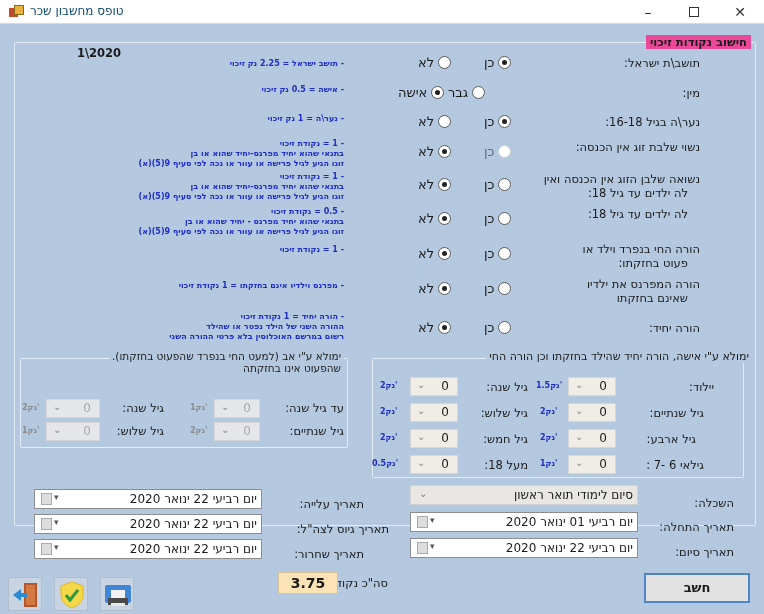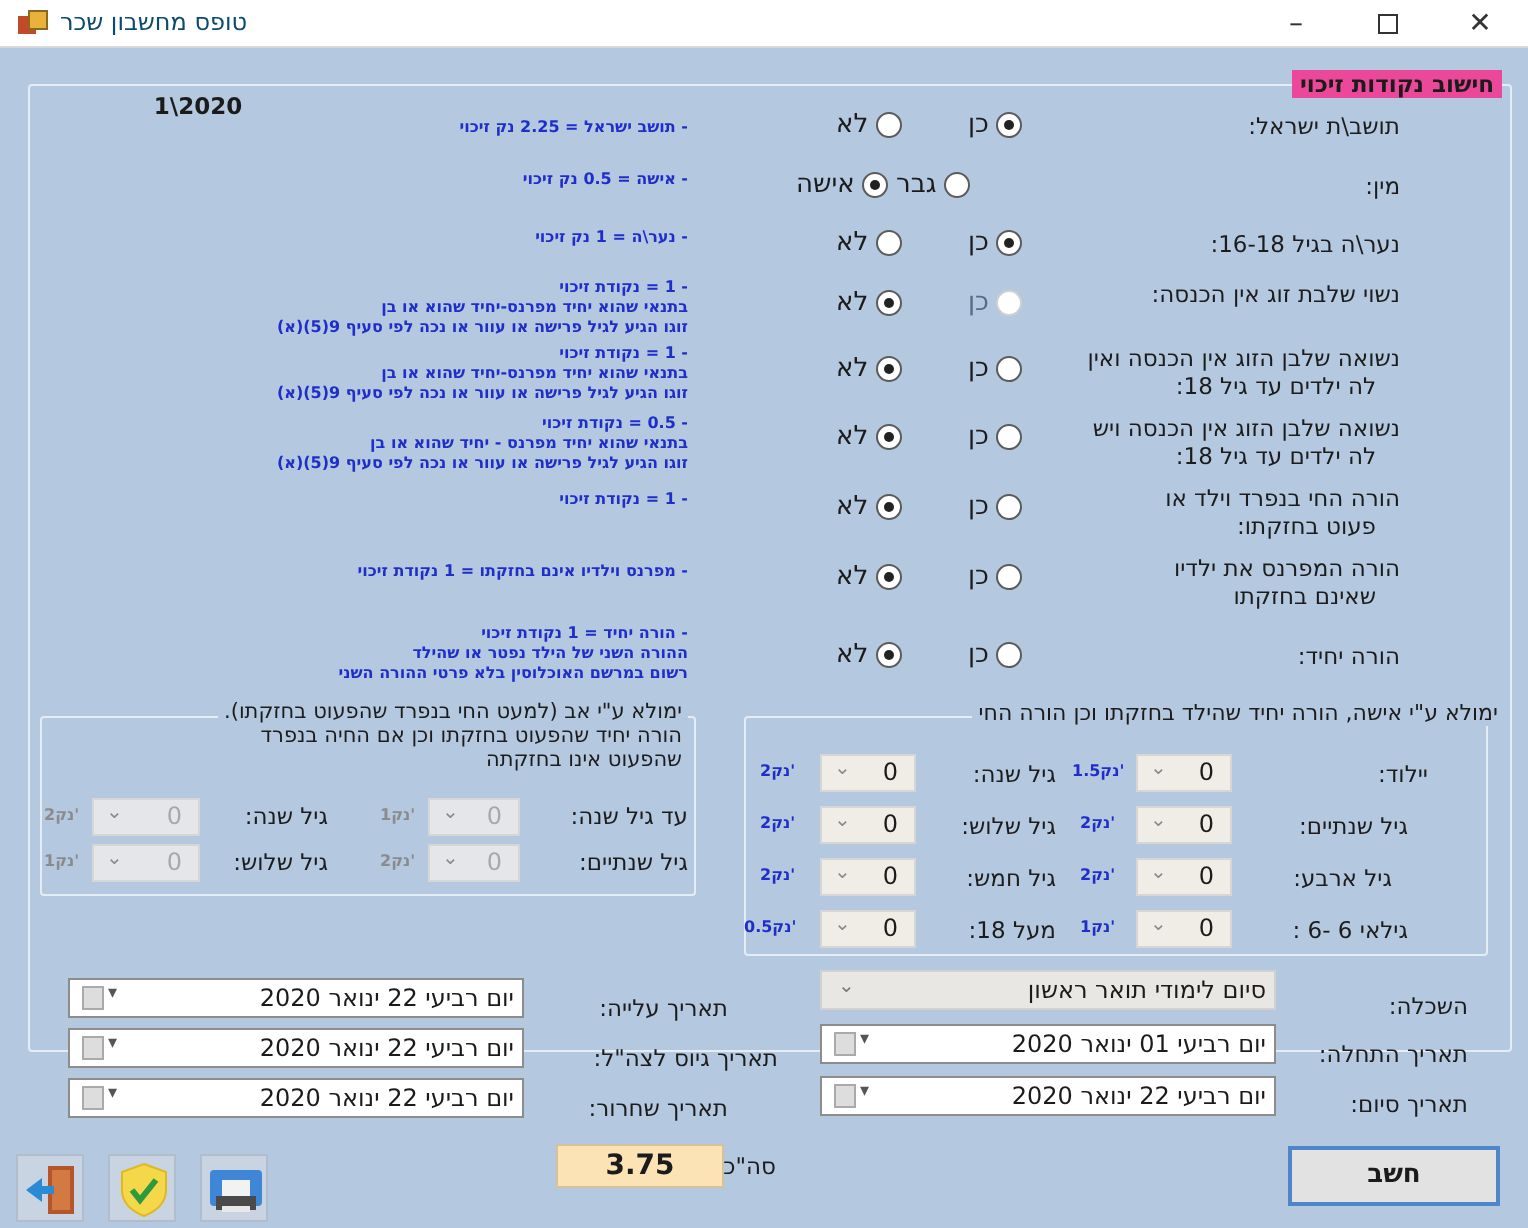--- a/index.html
+++ b/index.html
@@ -37,21 +37,21 @@
 
   .datepicker { position: absolute; height: 20px; width: 228px; background:#fff; border:1px solid #8c8c8c; font-size: 12px; direction: rtl; }
   .datepicker .dtext { position: absolute; right: 4px; top: 2px; white-space: nowrap; }
   .datepicker .cal { position: absolute; left: 6px; top: 3px; width: 11px; height: 12px; background:#ddd; border:1px solid #aaa; }
   .datepicker .caldn { position: absolute; left: 19px; top: 2px; font-size: 9px; color:#555; }
 
   .edu-combo { position:absolute; left: 410px; top: 485px; width: 228px; height: 20px; background:#e8e7e4; border:1px solid #d1d1d1; font-size: 12px; direction: rtl; }
   .edu-combo .val { position:absolute; right: 4px; top: 2px; }
   .edu-combo .arr { position:absolute; left: 8px; top: 2px; color:#7a7a7a; font-size: 10px; }
 
-  .total-box { position:absolute; left: 278px; top: 572px; width: 84px; height: 22px; background:#fbe3b6; border:1px solid #d4c29a; font-size: 14px; font-weight: bold; text-align:center; line-height: 20px; }
+  .total-box { position:absolute; left: 278px; top: 572px; width: 60px; height: 22px; background:#fbe3b6; border:1px solid #d4c29a; font-size: 14px; font-weight: bold; text-align:center; line-height: 20px; }
   .calc-btn { position:absolute; left: 644px; top: 573px; width: 106px; height: 30px; background:#e2e2e2; border: 2px solid #4f86c8; font-size: 13px; font-weight: bold; text-align:center; line-height: 26px; direction: rtl; }
 
   .tool-btn { position:absolute; top: 577px; width: 34px; height: 34px; background:#c8d4e2; border:1px solid #b0bdcc; }
 </style>
 </head>
 <body>
 
 <div class="titlebar">
   <div class="app-icon">
       <div class="a"></div>
@@ -137,21 +137,20 @@
     <span class="radio on"></span>
     <span class="t">לא</span>
   </div>
 <div class="txt bluenote" style="right:420px; top:172px;">
   <div>- 1 = נקודת זיכוי</div>
   <div>בתנאי שהוא יחיד מפרנס-יחיד שהוא או בן</div>
   <div>זוגו הגיע לגיל פרישה או עוור או נכה לפי סעיף 9(5)(א)</div>
 </div>
 
 <div class="txt lbl" style="right:64px; top:207px; line-height:14px;">
-  <div>נשואה שלבן הזוג אין הכנסה ויש</div>
   <div style="padding-right:12px;">לה ילדים עד גיל 18:</div>
 </div>
 <div class="radio-opt" style="left:484px; top:211px;">
     <span class="radio"></span>
     <span class="t">כן</span>
   </div>
 <div class="radio-opt" style="left:418px; top:211px;">
     <span class="radio on"></span>
     <span class="t">לא</span>
   </div>
@@ -200,21 +199,20 @@
   </div>
 <div class="txt bluenote" style="right:420px; top:312px;">
   <div>- הורה יחיד = 1 נקודת זיכוי</div>
   <div>ההורה השני של הילד נפטר או שהילד</div>
   <div>רשום במרשם האוכלוסין בלא פרטי ההורה השני</div>
 </div>
 
 <div class="groupbox" style="left:20px; top:358px; width:328px; height:90px;"></div>
 <div class="txt lbl" style="right:420px; top:350px; line-height:12px; background:#b4c8df; padding:0 3px; font-size:10.5px;">
   <div>ימולא ע"י אב (למעט החי בנפרד שהפעוט בחזקתו).</div>
-  <div>הורה יחיד שהפעוט בחזקתו וכן אם החיה בנפרד</div>
   <div>שהפעוט אינו בחזקתה</div>
 </div>
 
 <div class="txt lbl" style="right:420px; top:401px;">עד גיל שנה:</div>
 <div class="combo disabled" style="left:214px; top:399px; width:46px;">
     <span class="val">0</span>
     <span class="arr">⌄</span>
   </div>
 <div class="unit grey" style="left:190px; top:403px;">1נק'</div>
 <div class="txt lbl" style="right:600px; top:401px;">גיל שנה:</div>
@@ -256,21 +254,21 @@
   </div>
 <div class="unit" style="left:540px; top:407px;">2נק'</div>
 
 <div class="txt lbl" style="right:68px; top:432px;">גיל ארבע:</div>
 <div class="combo" style="left:568px; top:429px; width:48px;">
     <span class="val">0</span>
     <span class="arr">⌄</span>
   </div>
 <div class="unit" style="left:540px; top:433px;">2נק'</div>
 
-<div class="txt lbl" style="right:60px; top:458px;">גילאי 6 -6 :</div>
+<div class="txt lbl" style="right:60px; top:458px;">גילאי 6 -7 :</div>
 <div class="combo" style="left:568px; top:455px; width:48px;">
     <span class="val">0</span>
     <span class="arr">⌄</span>
   </div>
 <div class="unit" style="left:540px; top:459px;">1נק'</div>
 
 <div class="txt lbl" style="right:236px; top:380px;">גיל שנה:</div>
 <div class="combo" style="left:410px; top:377px; width:48px;">
     <span class="val">0</span>
     <span class="arr">⌄</span>

